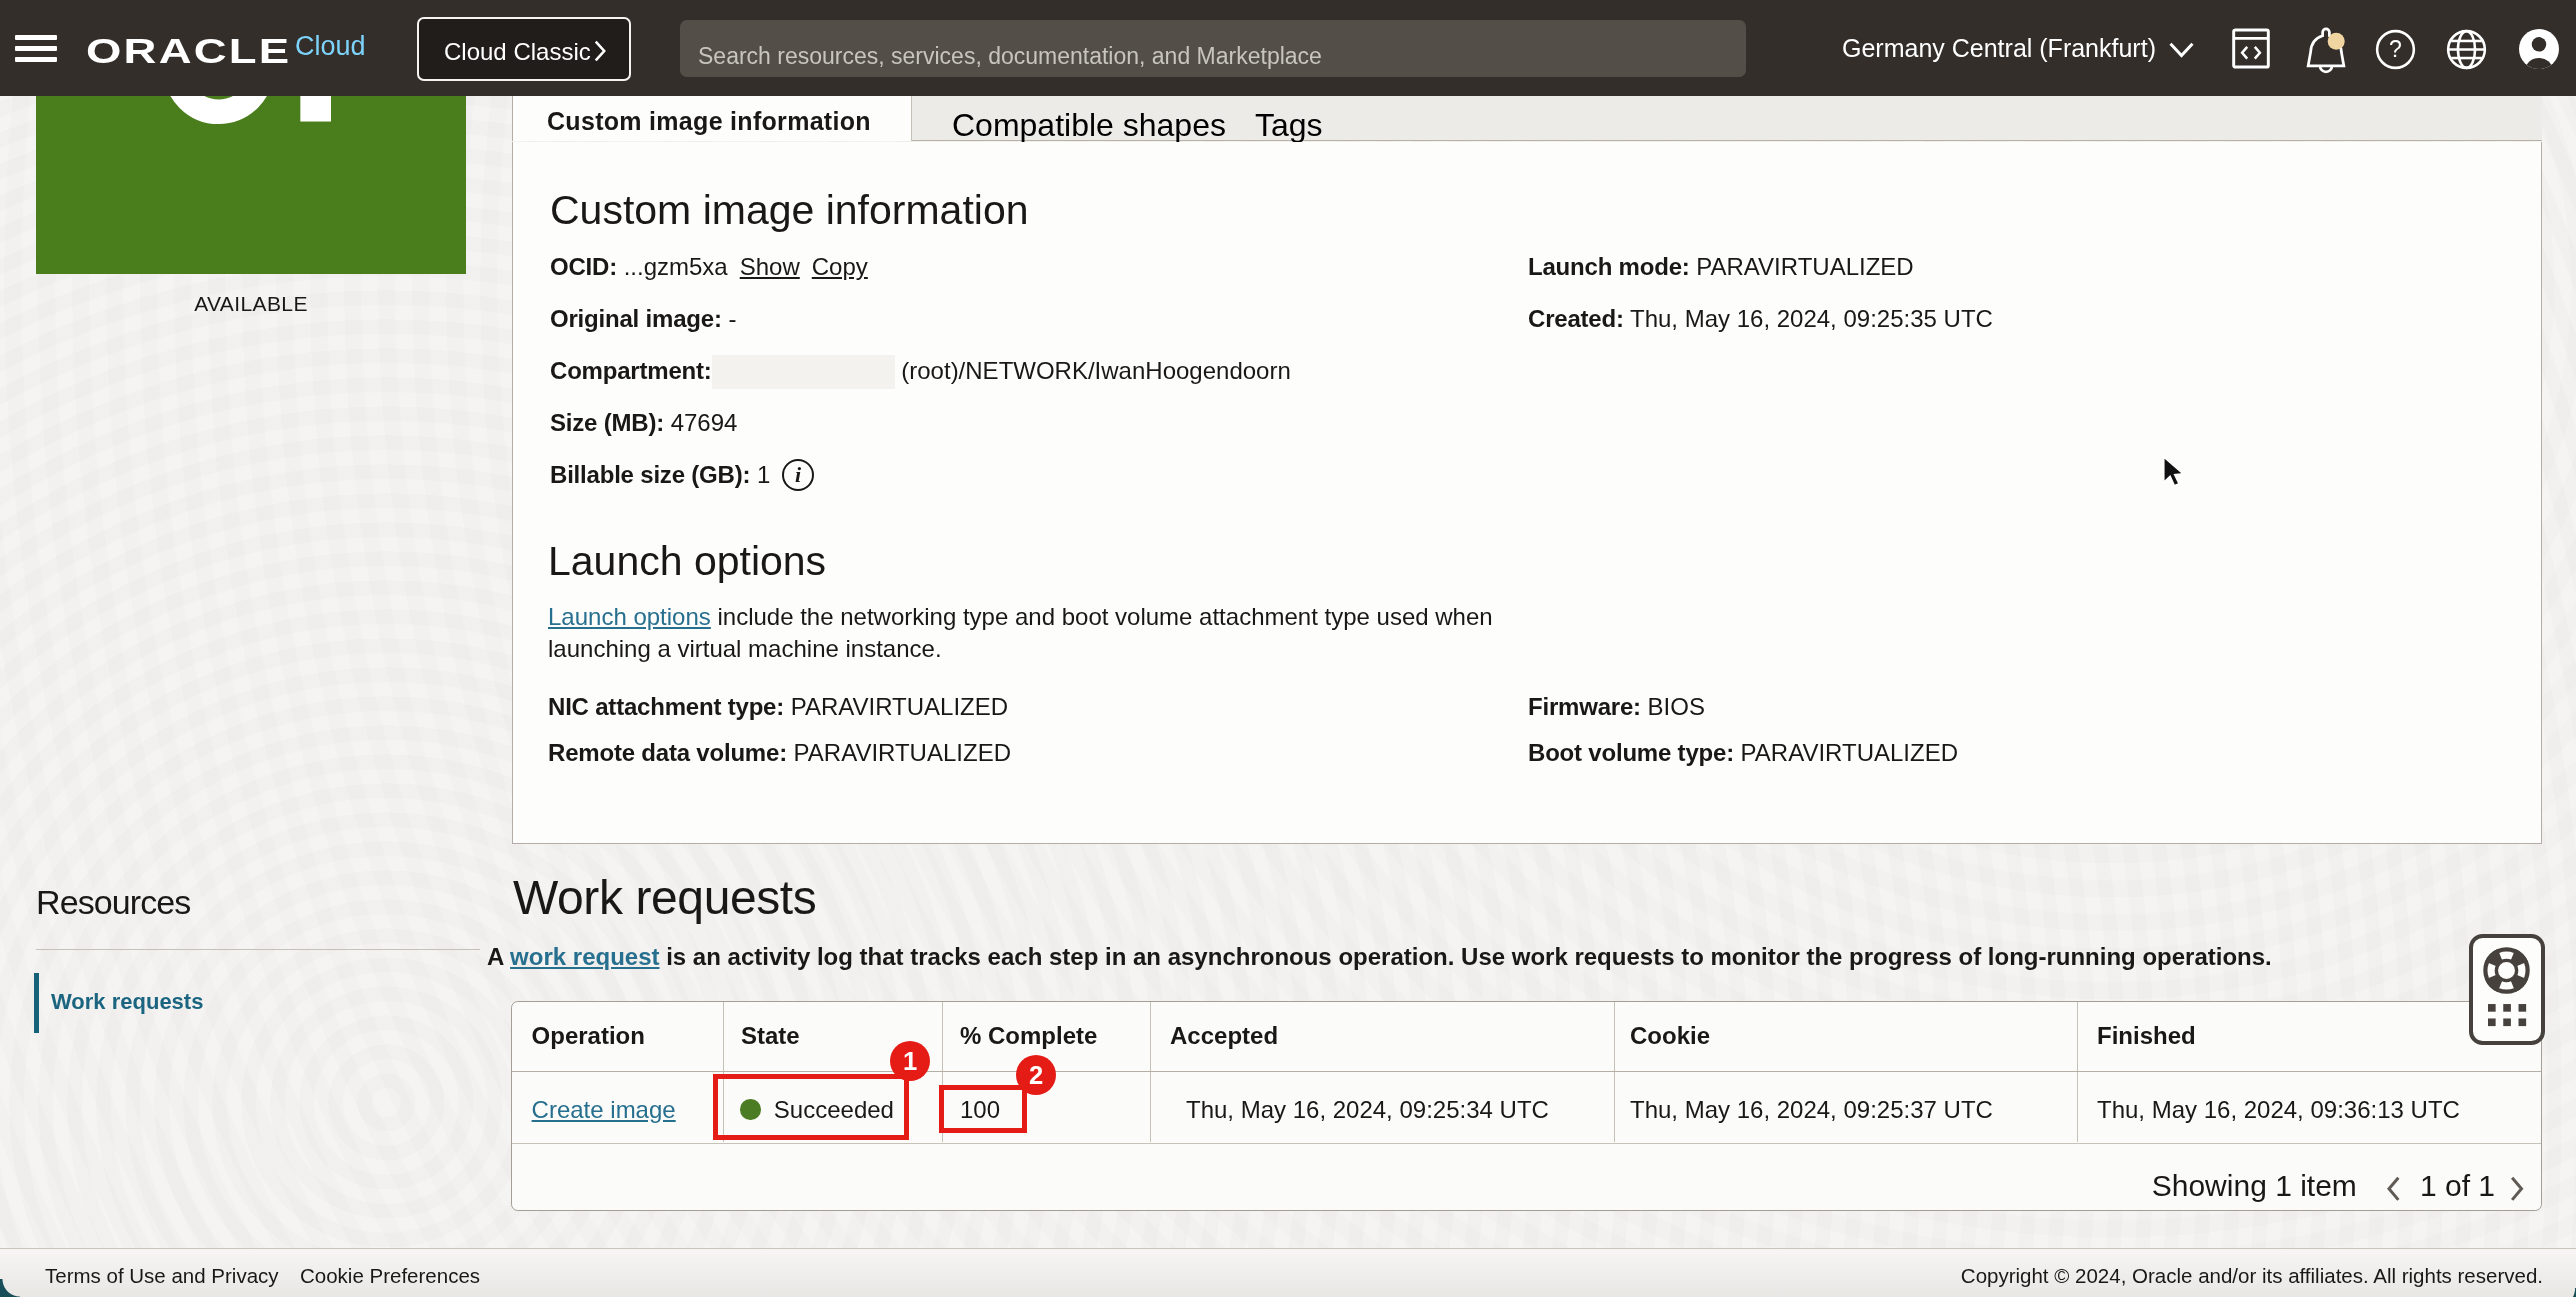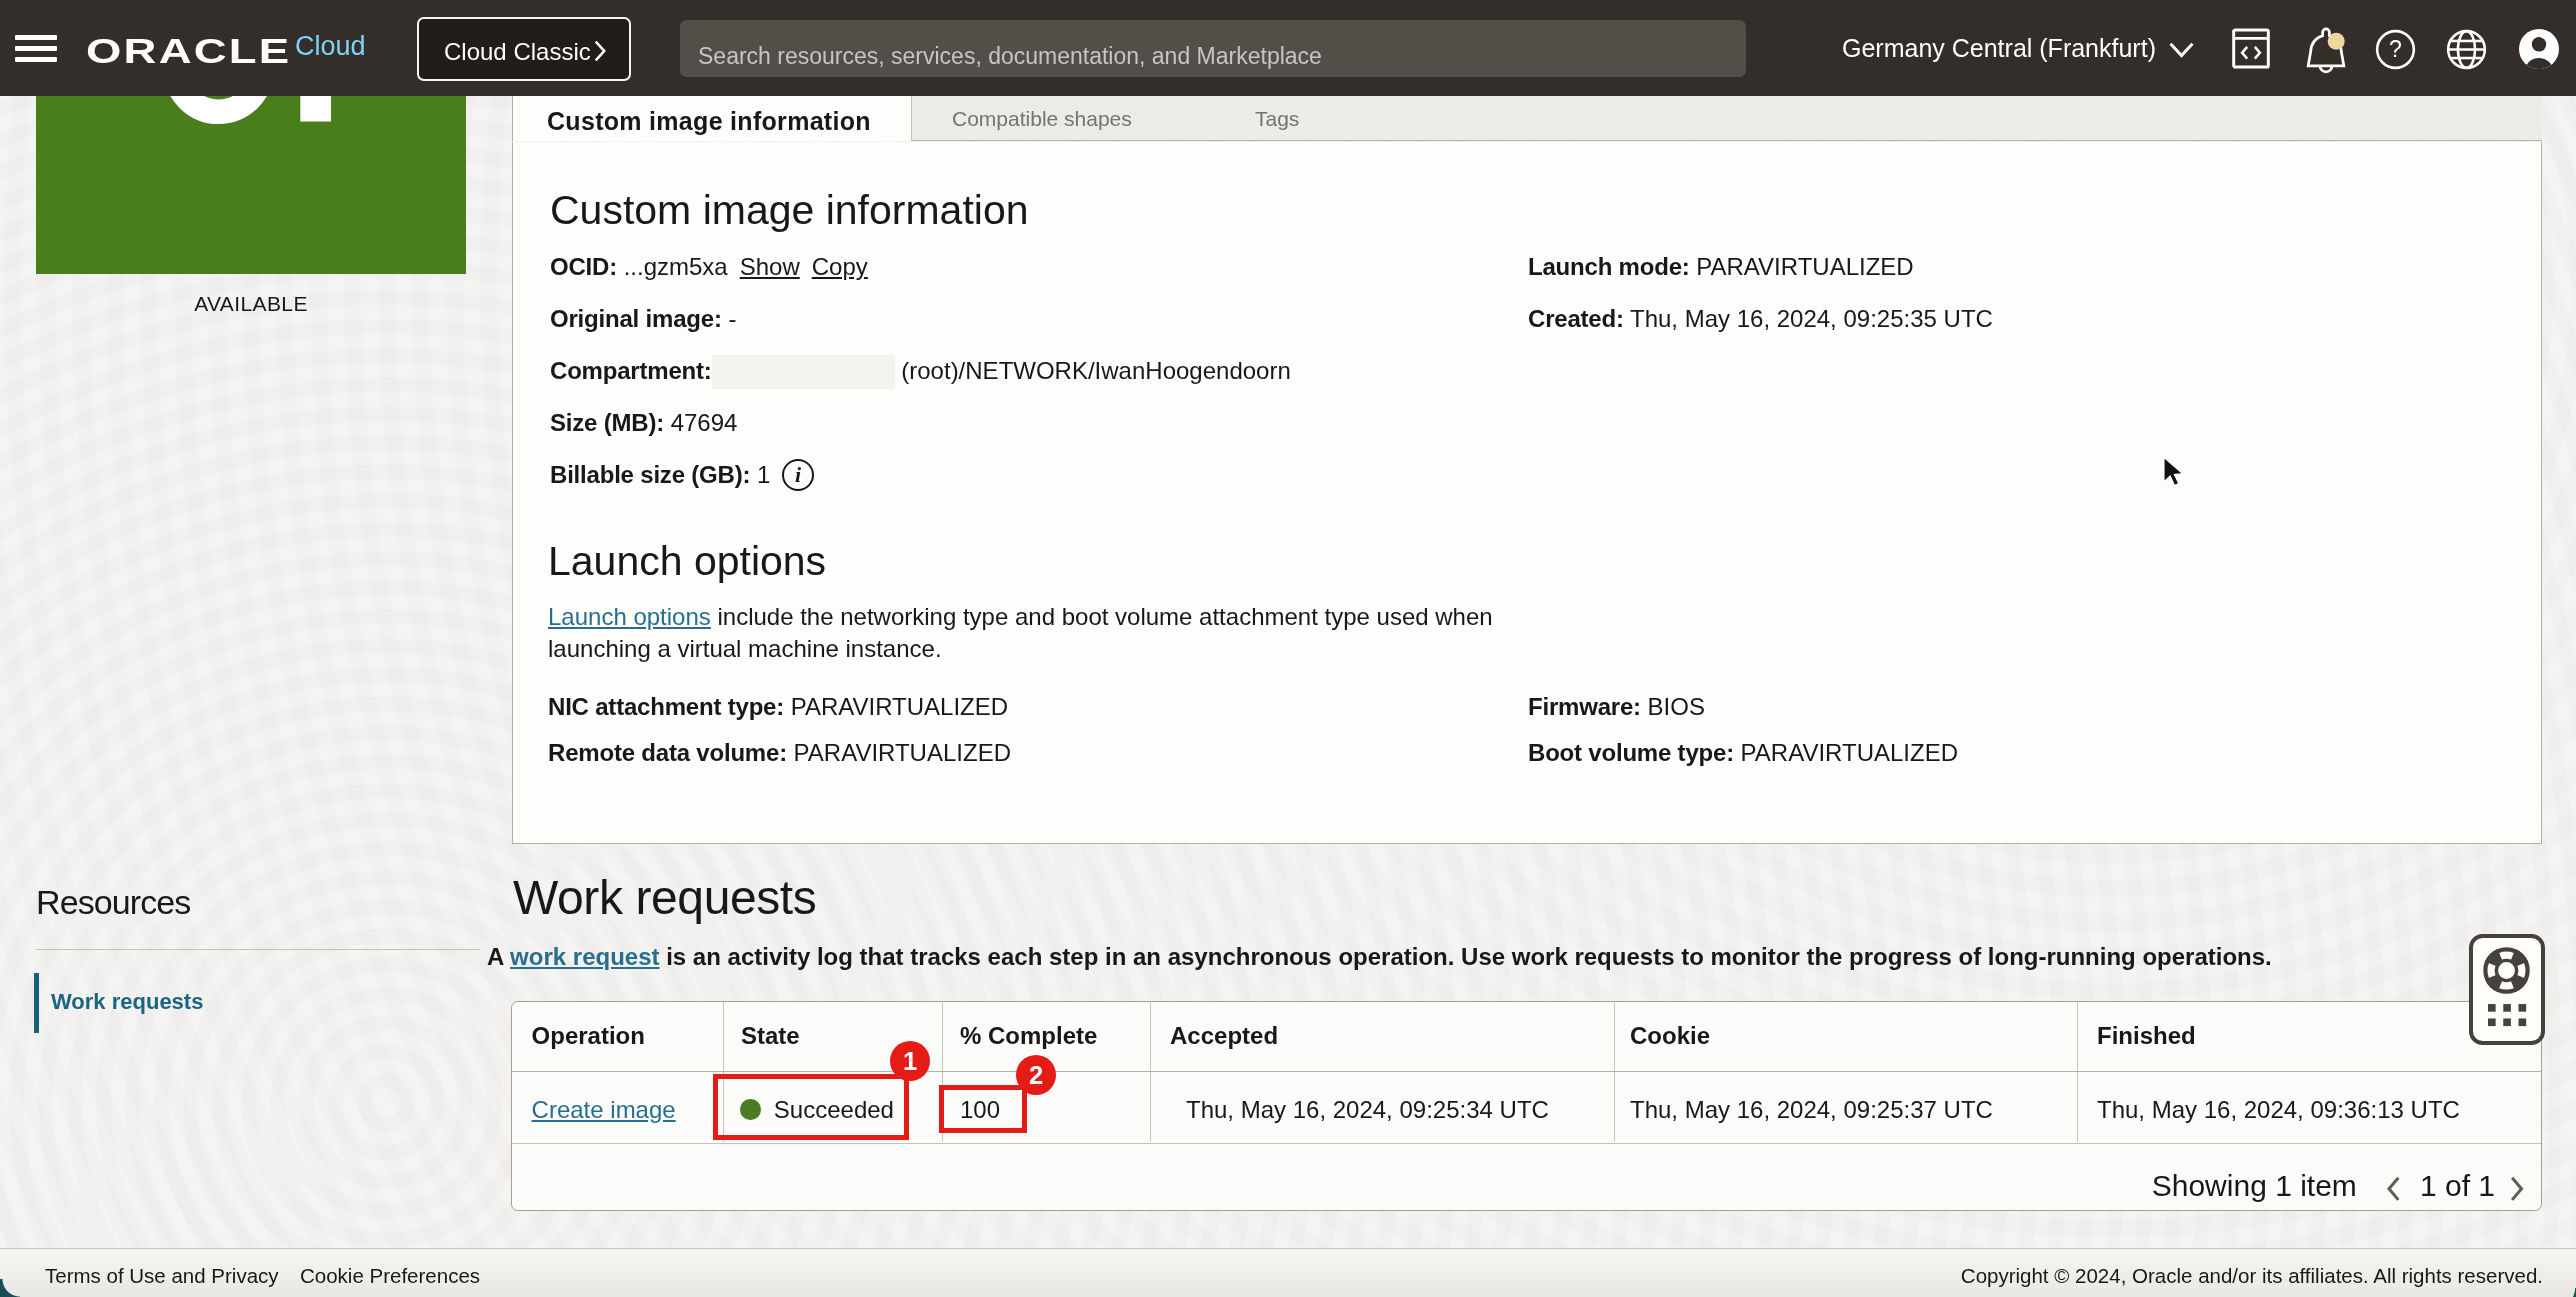--- a/index.html
+++ b/index.html
@@ -31,21 +31,21 @@
   #region { position:absolute; left:1842px; top:34px; color:#fff; font-size:25px; }
   
   #greenbox { position:absolute; left:36px; top:96px; width:430px; height:178px; background:#4a7e1d; overflow:hidden; }
   #available { position:absolute; left:36px; top:292px; width:430px; text-align:center; font-size:21px; letter-spacing:0.4px; }
   
   #tabbar { position:absolute; left:512px; top:96px; width:2030px; height:45px; background:#edebe8;
     border-bottom:1.3px solid #b7b1a9; }
   #tab-active { position:absolute; left:0px; top:0px; width:400px; height:45px; background:#fdfdfc;
     border-right:1.3px solid #c5c0b8; border-left:0.9px solid #b3ada5; }
   #tab-active span { position:absolute; left:34px; top:11px; font-weight:bold; font-size:25px; letter-spacing:0.3px; }
-  .tab-inactive { position:absolute; top:11px; font-size:21px; color:#737373;text-align:right; }
+  .tab-inactive { position:absolute; top:11px; font-size:32px; color:#000000;text-align:right; }
   
   #card { position:absolute; left:512px; top:142px; width:2030px; height:702px; background:#fdfdfc;
     border:0.9px solid #b3ada5; border-top:none; }
   .h2 { position:absolute; font-size:41px; color:#1a1816; white-space:nowrap; }
   .row { position:absolute; font-size:24px; line-height:31px; white-space:nowrap; }
   .row b { letter-spacing:-0.2px; }
   a.dark { color:#1a1816; }
   a.teal { color:#266f8e; text-decoration:underline; }
   .blur { display:inline-block; width:183px; height:34px; background:#f3f2ef; vertical-align:-10.2px; }
   #infoi { position:absolute; left:782px; top:459px; width:32px; height:32px; border:2.1px solid #1a1816;

